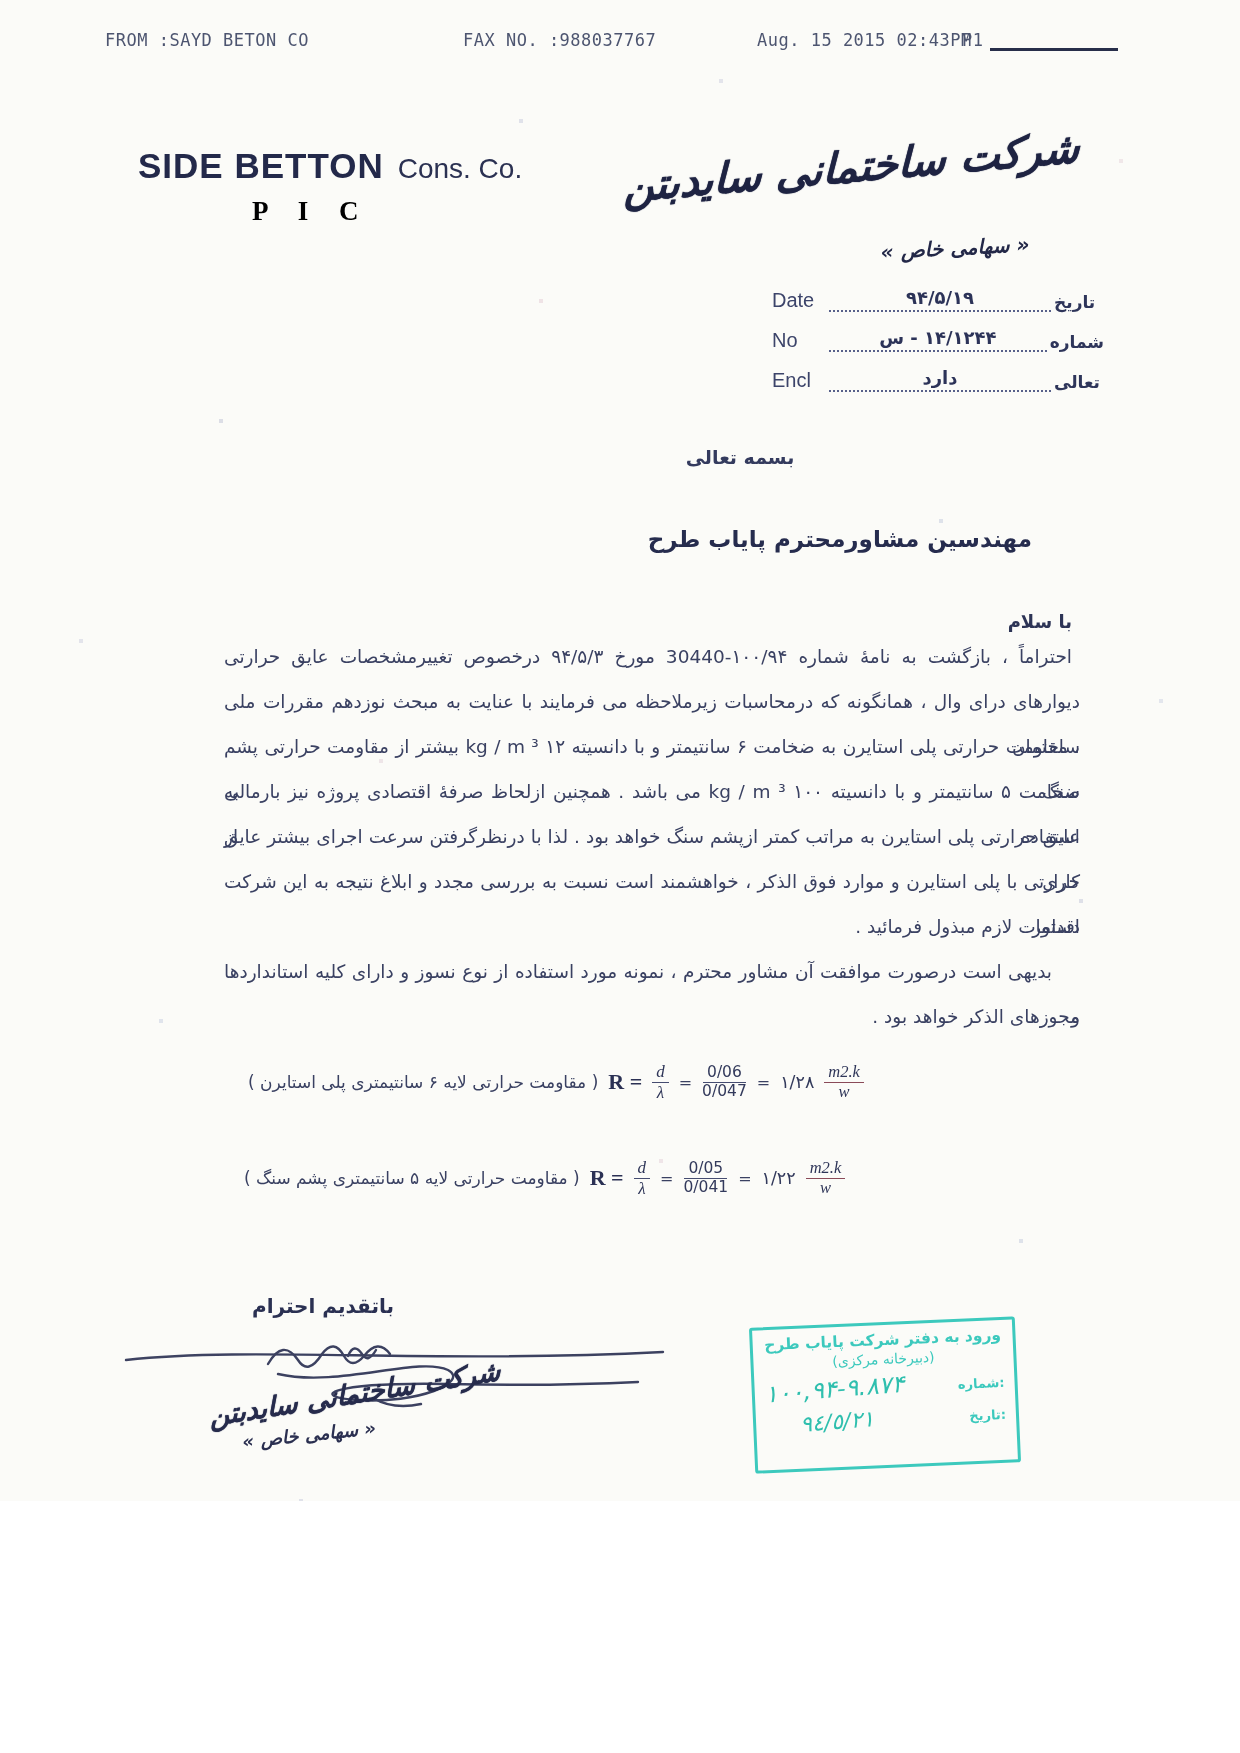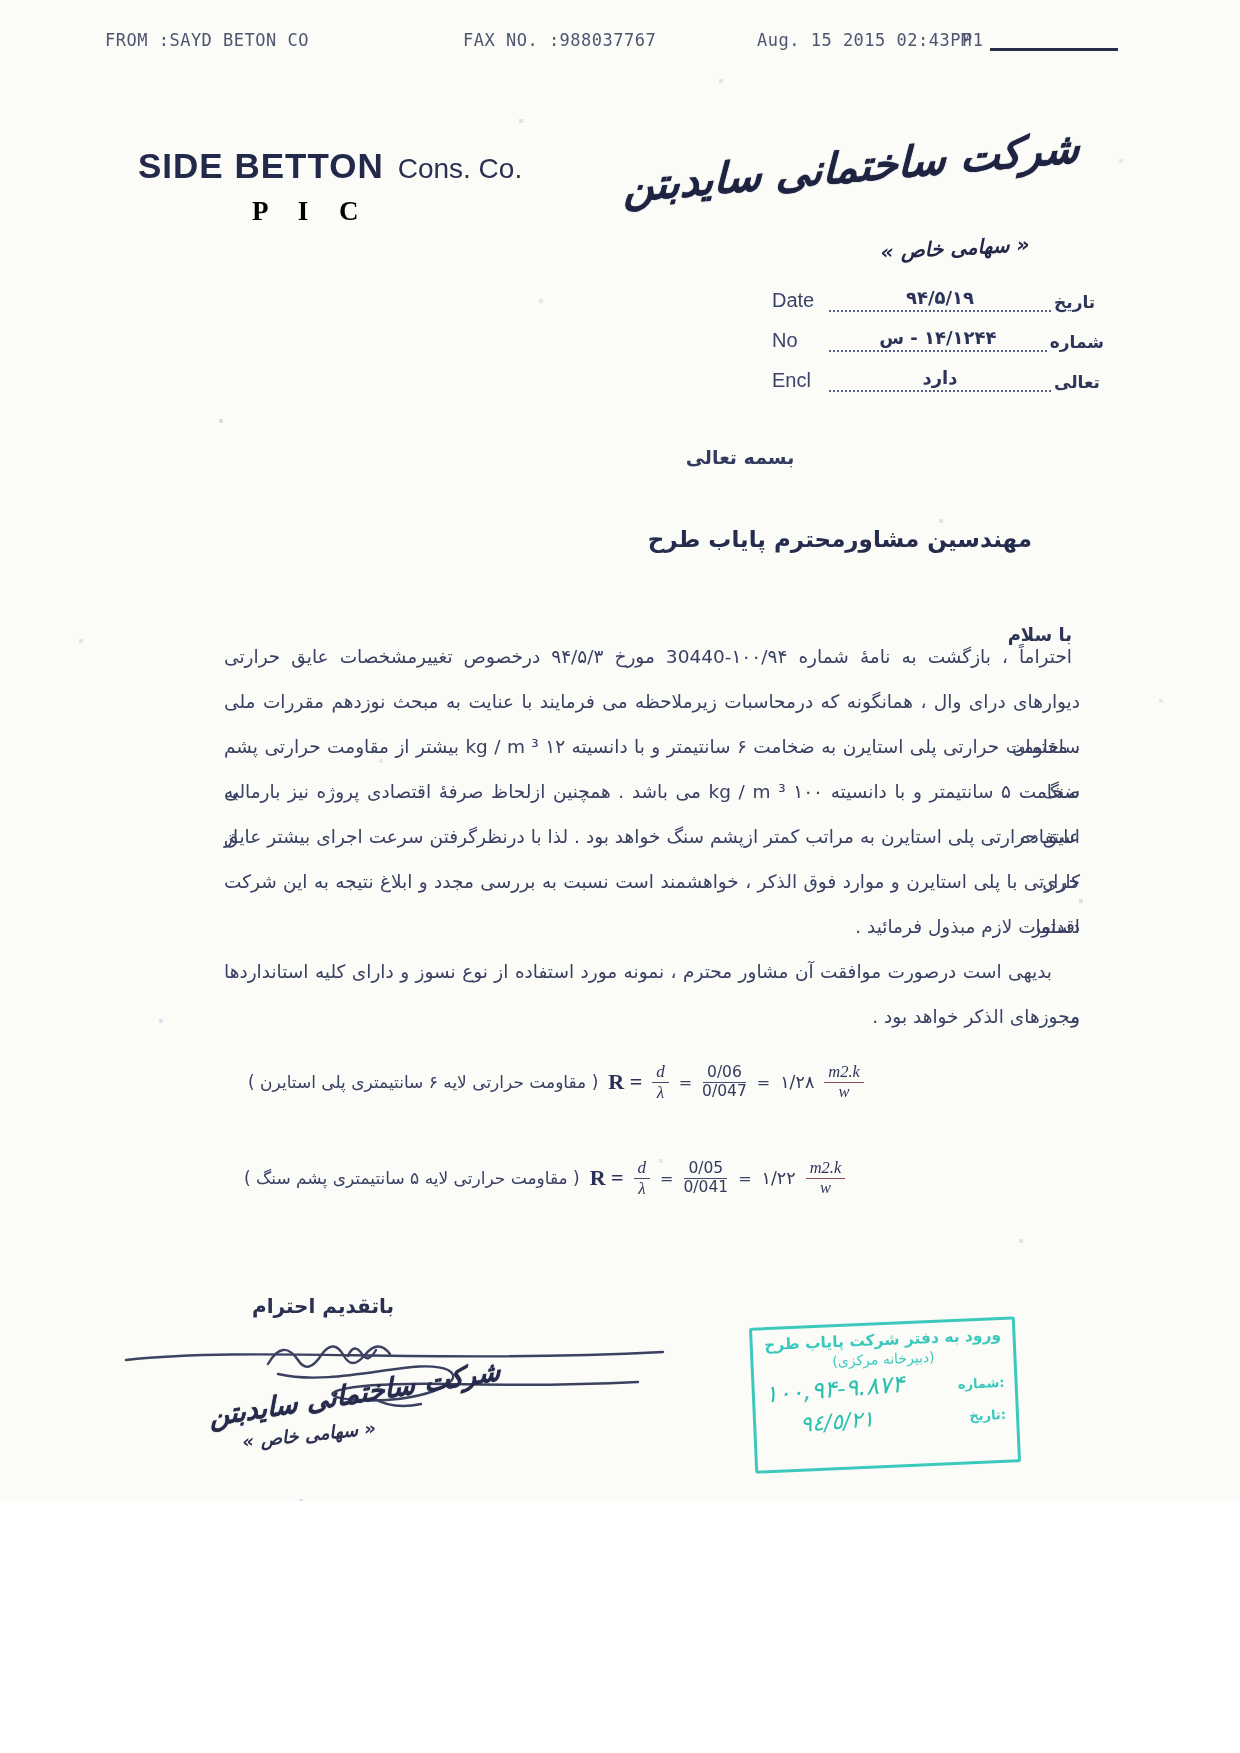--- a/index.html
+++ b/index.html
@@ -51,21 +51,21 @@
   .meta-leader{flex:1; position:relative; height:24px; margin:0 3px;
     border-bottom:2px dotted #57608a;}
   .meta-value{position:absolute; bottom:2px; left:0; width:100%; text-align:center;
     font-size:18px; font-weight:bold; color:#2c3358; direction:rtl; white-space:nowrap;}
   .meta-fa{font-size:17px; font-weight:bold; color:#2e355a; min-width:50px; text-align:left; direction:rtl;}
 
   
   .besmellah{top:446px; left:650px; width:180px; text-align:center; direction:rtl;
     font-size:19px; color:#343b5e; font-weight:bold;}
   .recipient{top:526px; right:208px; direction:rtl; font-size:23px; font-weight:bold; color:#262c4e; white-space:nowrap;}
-  .salutation{top:624px; right:168px; direction:rtl; font-size:18px; font-weight:bold; color:#2d3456;}
+  .salutation{top:611px; right:168px; direction:rtl; font-size:18px; font-weight:bold; color:#2d3456;}
   .body-block{top:634px; left:224px; width:856px; direction:rtl;}
   .bline{font-size:18.5px; line-height:45px; height:45px; color:#3a4162;
     text-align:justify; text-align-last:justify; white-space:normal;}
   .bline.first{text-indent:8px;}
   .bline.ind{text-indent:28px;}
   .bline.last{text-align:right; text-align-last:right;}
 
   
   .formula{display:flex; direction:ltr; align-items:center; gap:10px; white-space:nowrap;}
   .f-label{direction:rtl; font-size:17px; color:#3a4162;}

